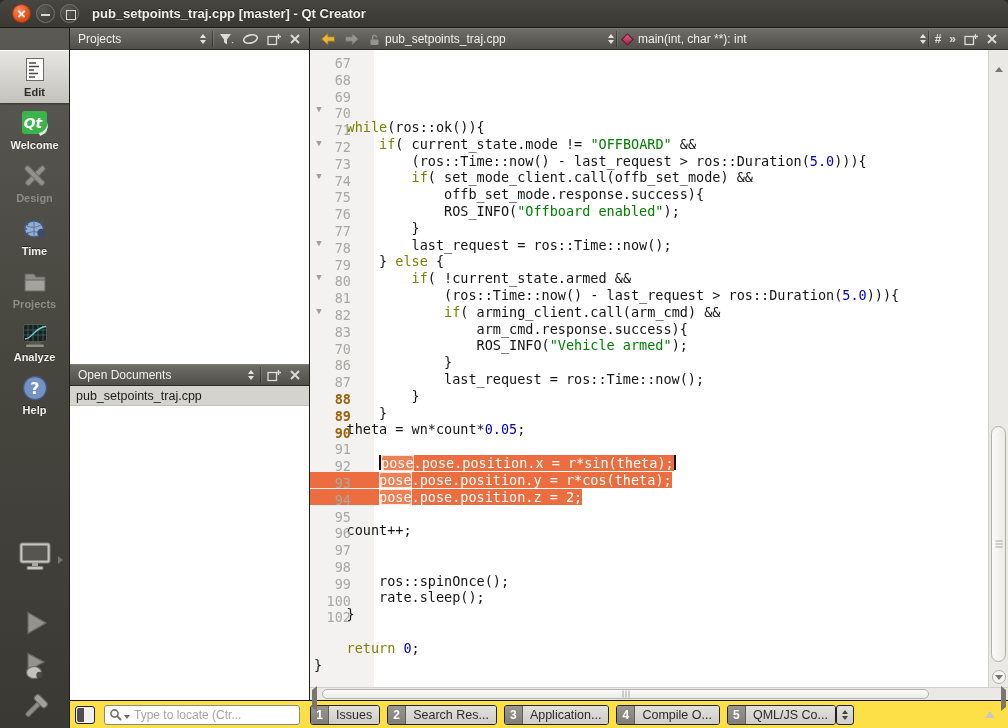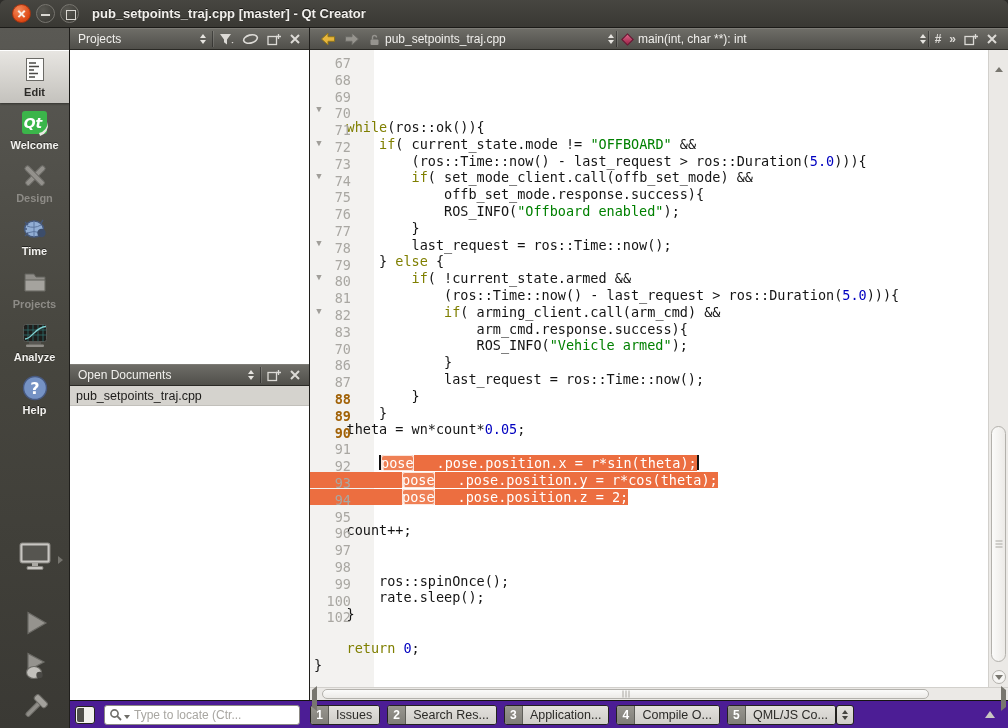--- a/index.html
+++ b/index.html
@@ -65,21 +65,21 @@
   .code-lines { position:relative; padding-top:5px; }
   .line { display:flex; height:16.8px; font-family:"DejaVu Sans Mono",monospace; font-size:13.5px; line-height:16.8px; white-space:pre;flex-direction:column; }
   .lnum { width:46px; flex:0 0 46px; text-align:right; padding-right:5px; color:#a9a7a2; }
   .lnum.b { color:#a16207; font-weight:bold; }
   .fold { width:18px; flex:0 0 18px; text-align:center; color:#a09e99; font-size:9px; line-height:16.8px; cursor:pointer; }
   .codetext { padding-left:4px; }
   .t.pl { color:#141414; }
   .t.kw { color:#7f7f00; }
   .t.st { color:#008000; }
   .t.nu { color:#0000c0; }
-  .t.sel { background:#EC6E40; color:#fff;padding-left:23px; }
+  .t.sel { background:#EC6E40; color:#fff; }
   .t.box { background:#e9e8e4; box-shadow:inset 0 0 0 1px #b0aea9; border-radius:3px; color:#141414; }
   .t.boxsel { background:#ef8055; box-shadow:inset 0 0 0 1px rgba(255,255,255,.8); border-radius:3px; color:#fff; }
   .line.m .t:first-child { box-shadow:-4px 0 0 #EC6E40; }
   .cur { display:inline-block; width:2px; height:15px; background:#111; vertical-align:-2px; }
 
   
   .vscroll { width:20px; flex:0 0 20px; background:#ebe9e6; border-left:1px solid #d2d0cc; position:relative; }
   .vthumb { position:absolute; left:2px; right:2px; top:59%; height:37%; background:linear-gradient(90deg,#fbfbfa,#eceae7); border:1px solid #b3b1ac; border-radius:9px; }
   .grip { position:absolute; left:50%; top:50%; transform:translate(-50%,-50%); display:flex; flex-direction:column; gap:2px; }
   .grip i { display:block; width:7px; height:1px; background:#a9a7a2; }
@@ -91,21 +91,21 @@
   .hscroll { height:13px; flex:0 0 13px; background:#ebe9e6; border-top:1px solid #d2d0cc; position:relative; }
   .hthumb { position:absolute; top:1px; bottom:1px; left:12px; width:87%; background:linear-gradient(#fbfbfa,#eceae7); border:1px solid #b3b1ac; border-radius:6px; }
   .hgrip { position:absolute; left:50%; top:50%; transform:translate(-50%,-50%); display:flex; gap:2px; }
   .hgrip i { display:block; width:1px; height:7px; background:#a9a7a2; }
   .hstep { position:absolute; top:2px; }
   .hstep.left { left:2px; } .hstep.right { right:2px; }
   .tri-l { width:0;height:0;border-top:4px solid transparent;border-bottom:4px solid transparent;border-right:5px solid #78766f; }
   .tri-r { width:0;height:0;border-top:4px solid transparent;border-bottom:4px solid transparent;border-left:5px solid #78766f; }
 
   
-  .statusbar { height:28px; flex:0 0 28px; background:#4c1d95; border-top:1px solid #151411; display:flex; align-items:center; padding:0 8px 0 5px; }
+  .statusbar { height:28px; flex:0 0 28px; background:#fde047; border-top:1px solid #151411; display:flex; align-items:center; padding:0 8px 0 5px; }
   .toggle-btn { width:20px; height:18px; background:#f2f1ee; border:1px solid #23221f; border-radius:3px; position:relative; cursor:pointer; flex:0 0 20px; }
   .toggle-btn::before { content:""; position:absolute; left:1px; top:1px; bottom:1px; width:7px; background:#504f4b; border-radius:2px 0 0 2px; }
   .locator { margin-left:9px; width:196px; height:20px; background:#fff; border:1px solid #8b8984; border-radius:3px; display:flex; align-items:center; padding:0 4px; flex:0 0 196px; }
   .locator input { border:none; outline:none; flex:1; font-size:12px; font-family:"Liberation Sans",sans-serif; color:#444; min-width:0; background:transparent; }
   .locator input::placeholder { color:#a8a6a1; }
   .mag-dd { width:0;height:0;border-left:3px solid transparent;border-right:3px solid transparent;border-top:4px solid #6e6d68; margin:4px 4px 0 1px; }
   .pane-list { display:flex; align-items:center; gap:7px; margin-left:10px; }
   .pane-btn { display:flex; align-items:stretch; height:20px; border:1px solid #23221f; border-radius:3px; overflow:hidden; cursor:pointer; background:#d9d7d3; }
   .pane-key { width:18px; background:linear-gradient(#98968f,#807e78); color:#fff; font-size:12px; font-weight:bold; display:flex; align-items:center; justify-content:center; border-right:1px solid #5f5e59; }
   .pane-label { padding:0 7px; font-size:12.5px; color:#2c2b28; display:flex; align-items:center; background:linear-gradient(#e3e1dd,#cfcdc8); white-space:nowrap; }

